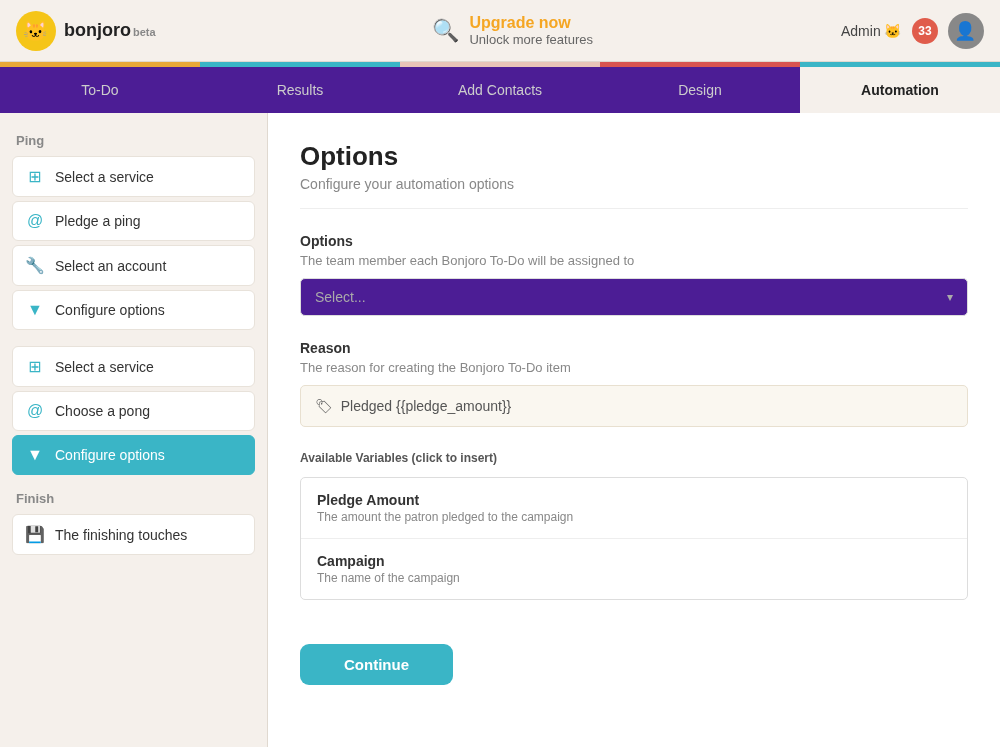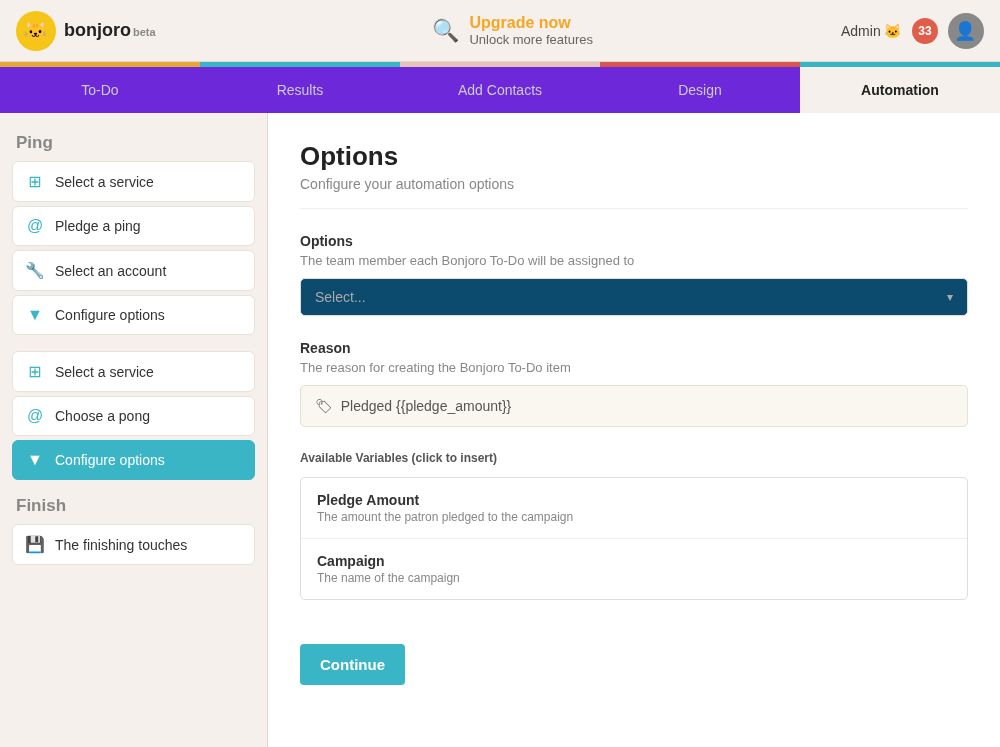--- a/index.html
+++ b/index.html
@@ -72,21 +72,21 @@
     
     .color-bar {
       display: flex;
       height: 5px;
     }
     .color-bar-segment { flex: 1; }
 
     
     .nav-tabs {
       display: flex;
-      background: #6d28d9;
+      background: #4c1d95;
       height: 46px;
     }
     .nav-tab {
       flex: 1;
       display: flex; align-items: center; justify-content: center;
       color: #ccc;
       font-size: 14px;
       font-weight: 500;
       cursor: pointer;
       transition: background 0.2s;
@@ -101,21 +101,21 @@
 
     
     .sidebar {
       width: 268px;
       background: #f5f0eb;
       border-right: 1px solid #e0d9d0;
       padding: 16px 12px;
       overflow-y: auto;
     }
     .sidebar-section-label {
-      font-size: 17px;
+      font-size: 13px;
       font-weight: 600;
       color: #888;
       margin-bottom: 8px;
       margin-top: 4px;
       padding-left: 4px;
     }
     .sidebar-item {
       display: flex;
       align-items: center;
       gap: 10px;
@@ -160,21 +160,21 @@
 
     .field-section { margin-bottom: 24px; }
     .field-label { font-size: 14px; font-weight: 700; color: #333; margin-bottom: 4px; }
     .field-desc { font-size: 13px; color: #888; margin-bottom: 10px; }
 
     .select-dropdown {
       width: 100%;
       padding: 10px 14px;
       border: 1px solid #ddd;
       border-radius: 5px;
-      background: #0c4a6e;
+      background: #4c1d95;
       font-size: 14px;
       color: #aaa;
       display: flex;
       align-items: center;
       justify-content: space-between;
       cursor: pointer;
     }
     .select-dropdown-arrow { color: #aaa; font-size: 12px; }
 
     .reason-field {
@@ -210,22 +210,22 @@
       font-size: 12px;
       font-weight: 700;
       color: #555;
       margin-bottom: 8px;
     }
 
     .continue-btn {
       background: #3ab5c6;
       color: white;
       border: none;
-      border-radius: 4px;
-      padding: 12px 20px;
+      border-radius: 9px;
+      padding: 12px 44px;
       font-size: 15px;
       font-weight: 600;
       cursor: pointer;
       margin-top: 20px;
     }
   </style>
 </head>
 <body>
 
 <div class="header">

